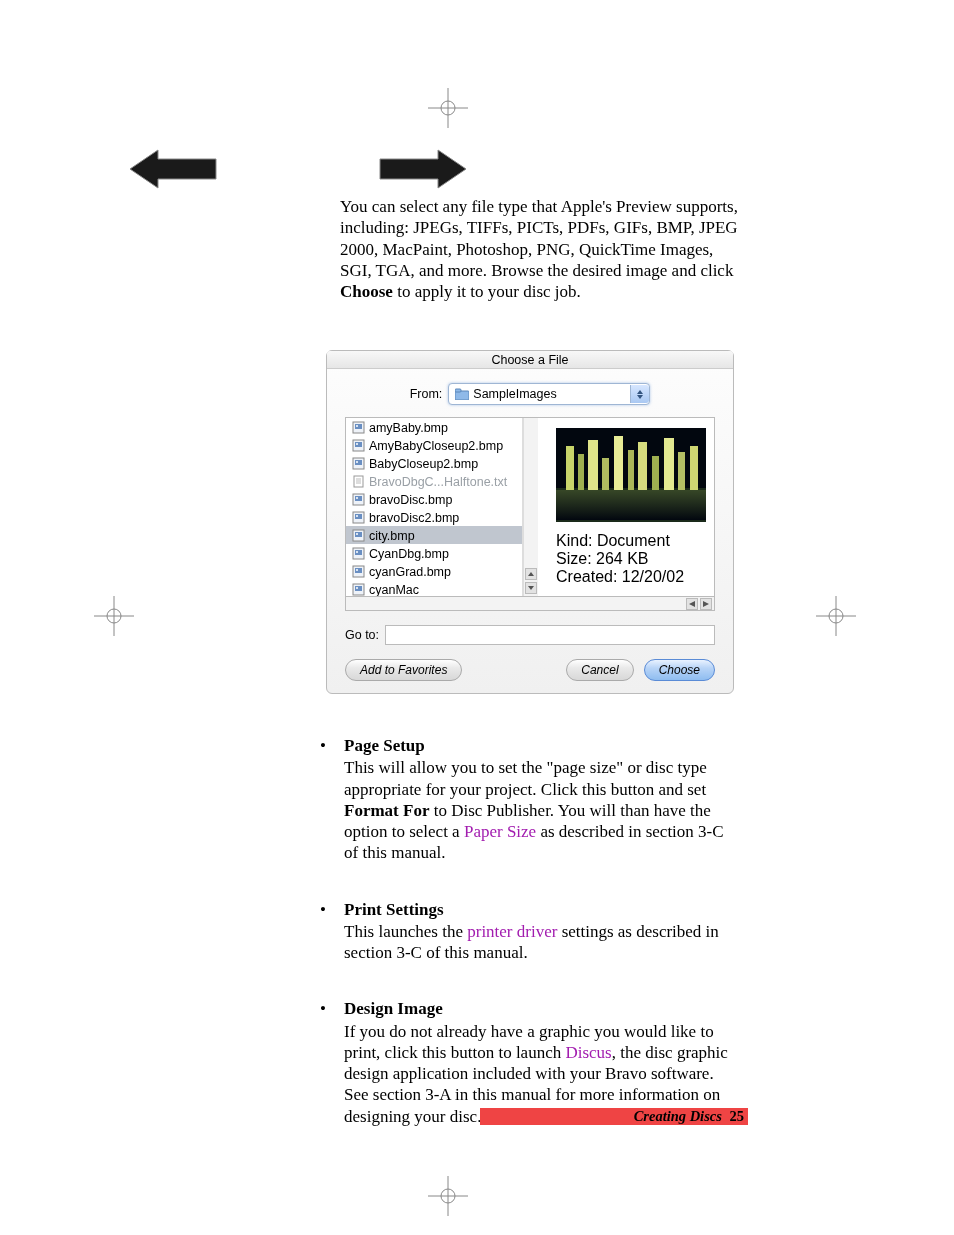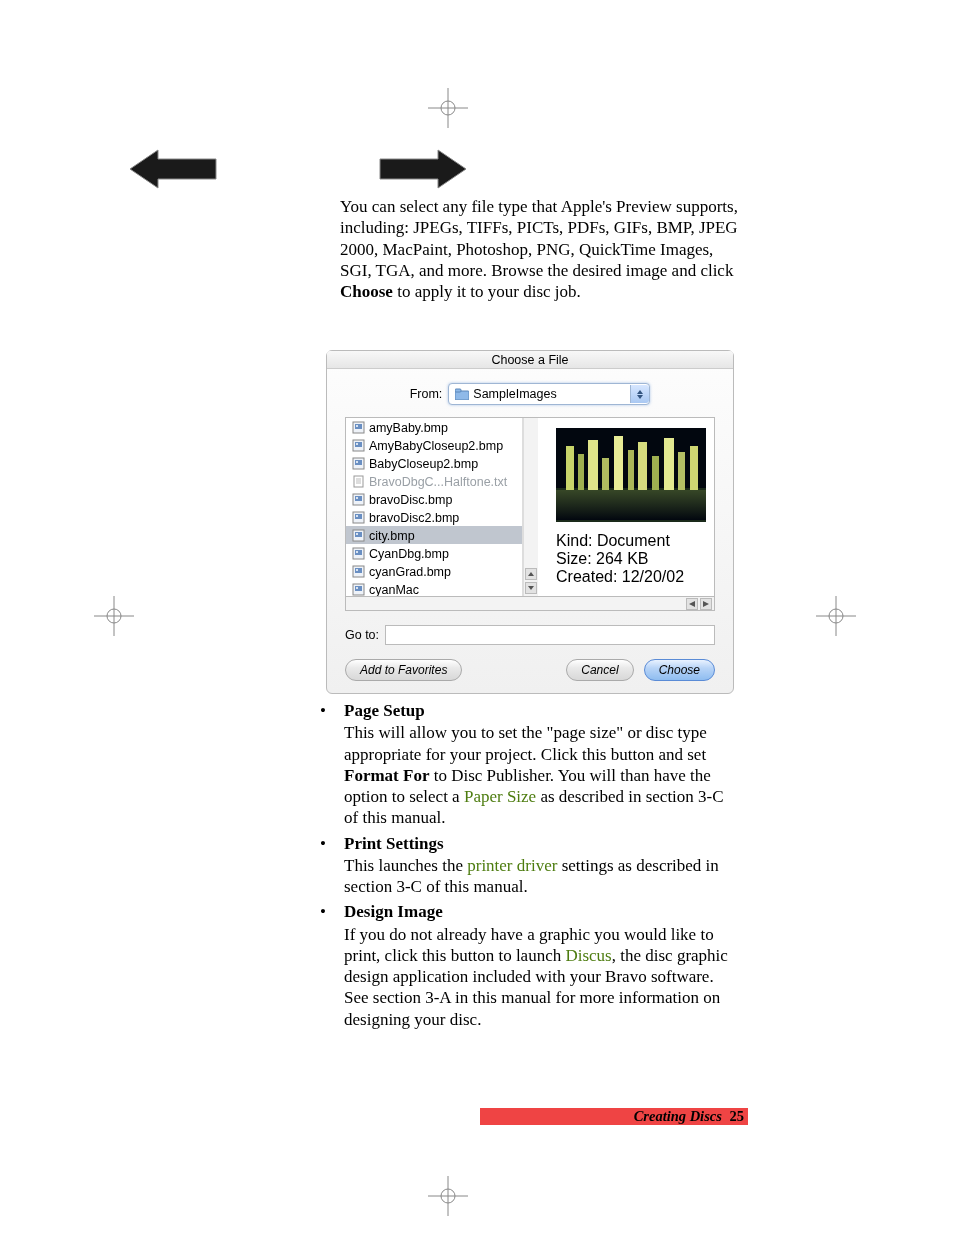--- a/index.html
+++ b/index.html
@@ -213,25 +213,26 @@
     margin-bottom: 4px;
   }
   .bullet-item .dot {
     position: absolute;
     left: 0;
     top: 0;
   }
   .bullet-item .heading {
     font-weight: bold;
     display: block;
+    margin-top: 35px;
   }
   .bullet-body {
     margin-top: 1px;
   }
-  .red { color: #4d7c0f; }
+  .red { color: #a21caf; }
 
   .footer {
     position: absolute;
     top: 1108px;
     left: 480px;
     width: 260px;
     padding: 0 4px;
     background: #ef4444;
     text-align: right;
     font-style: italic;

